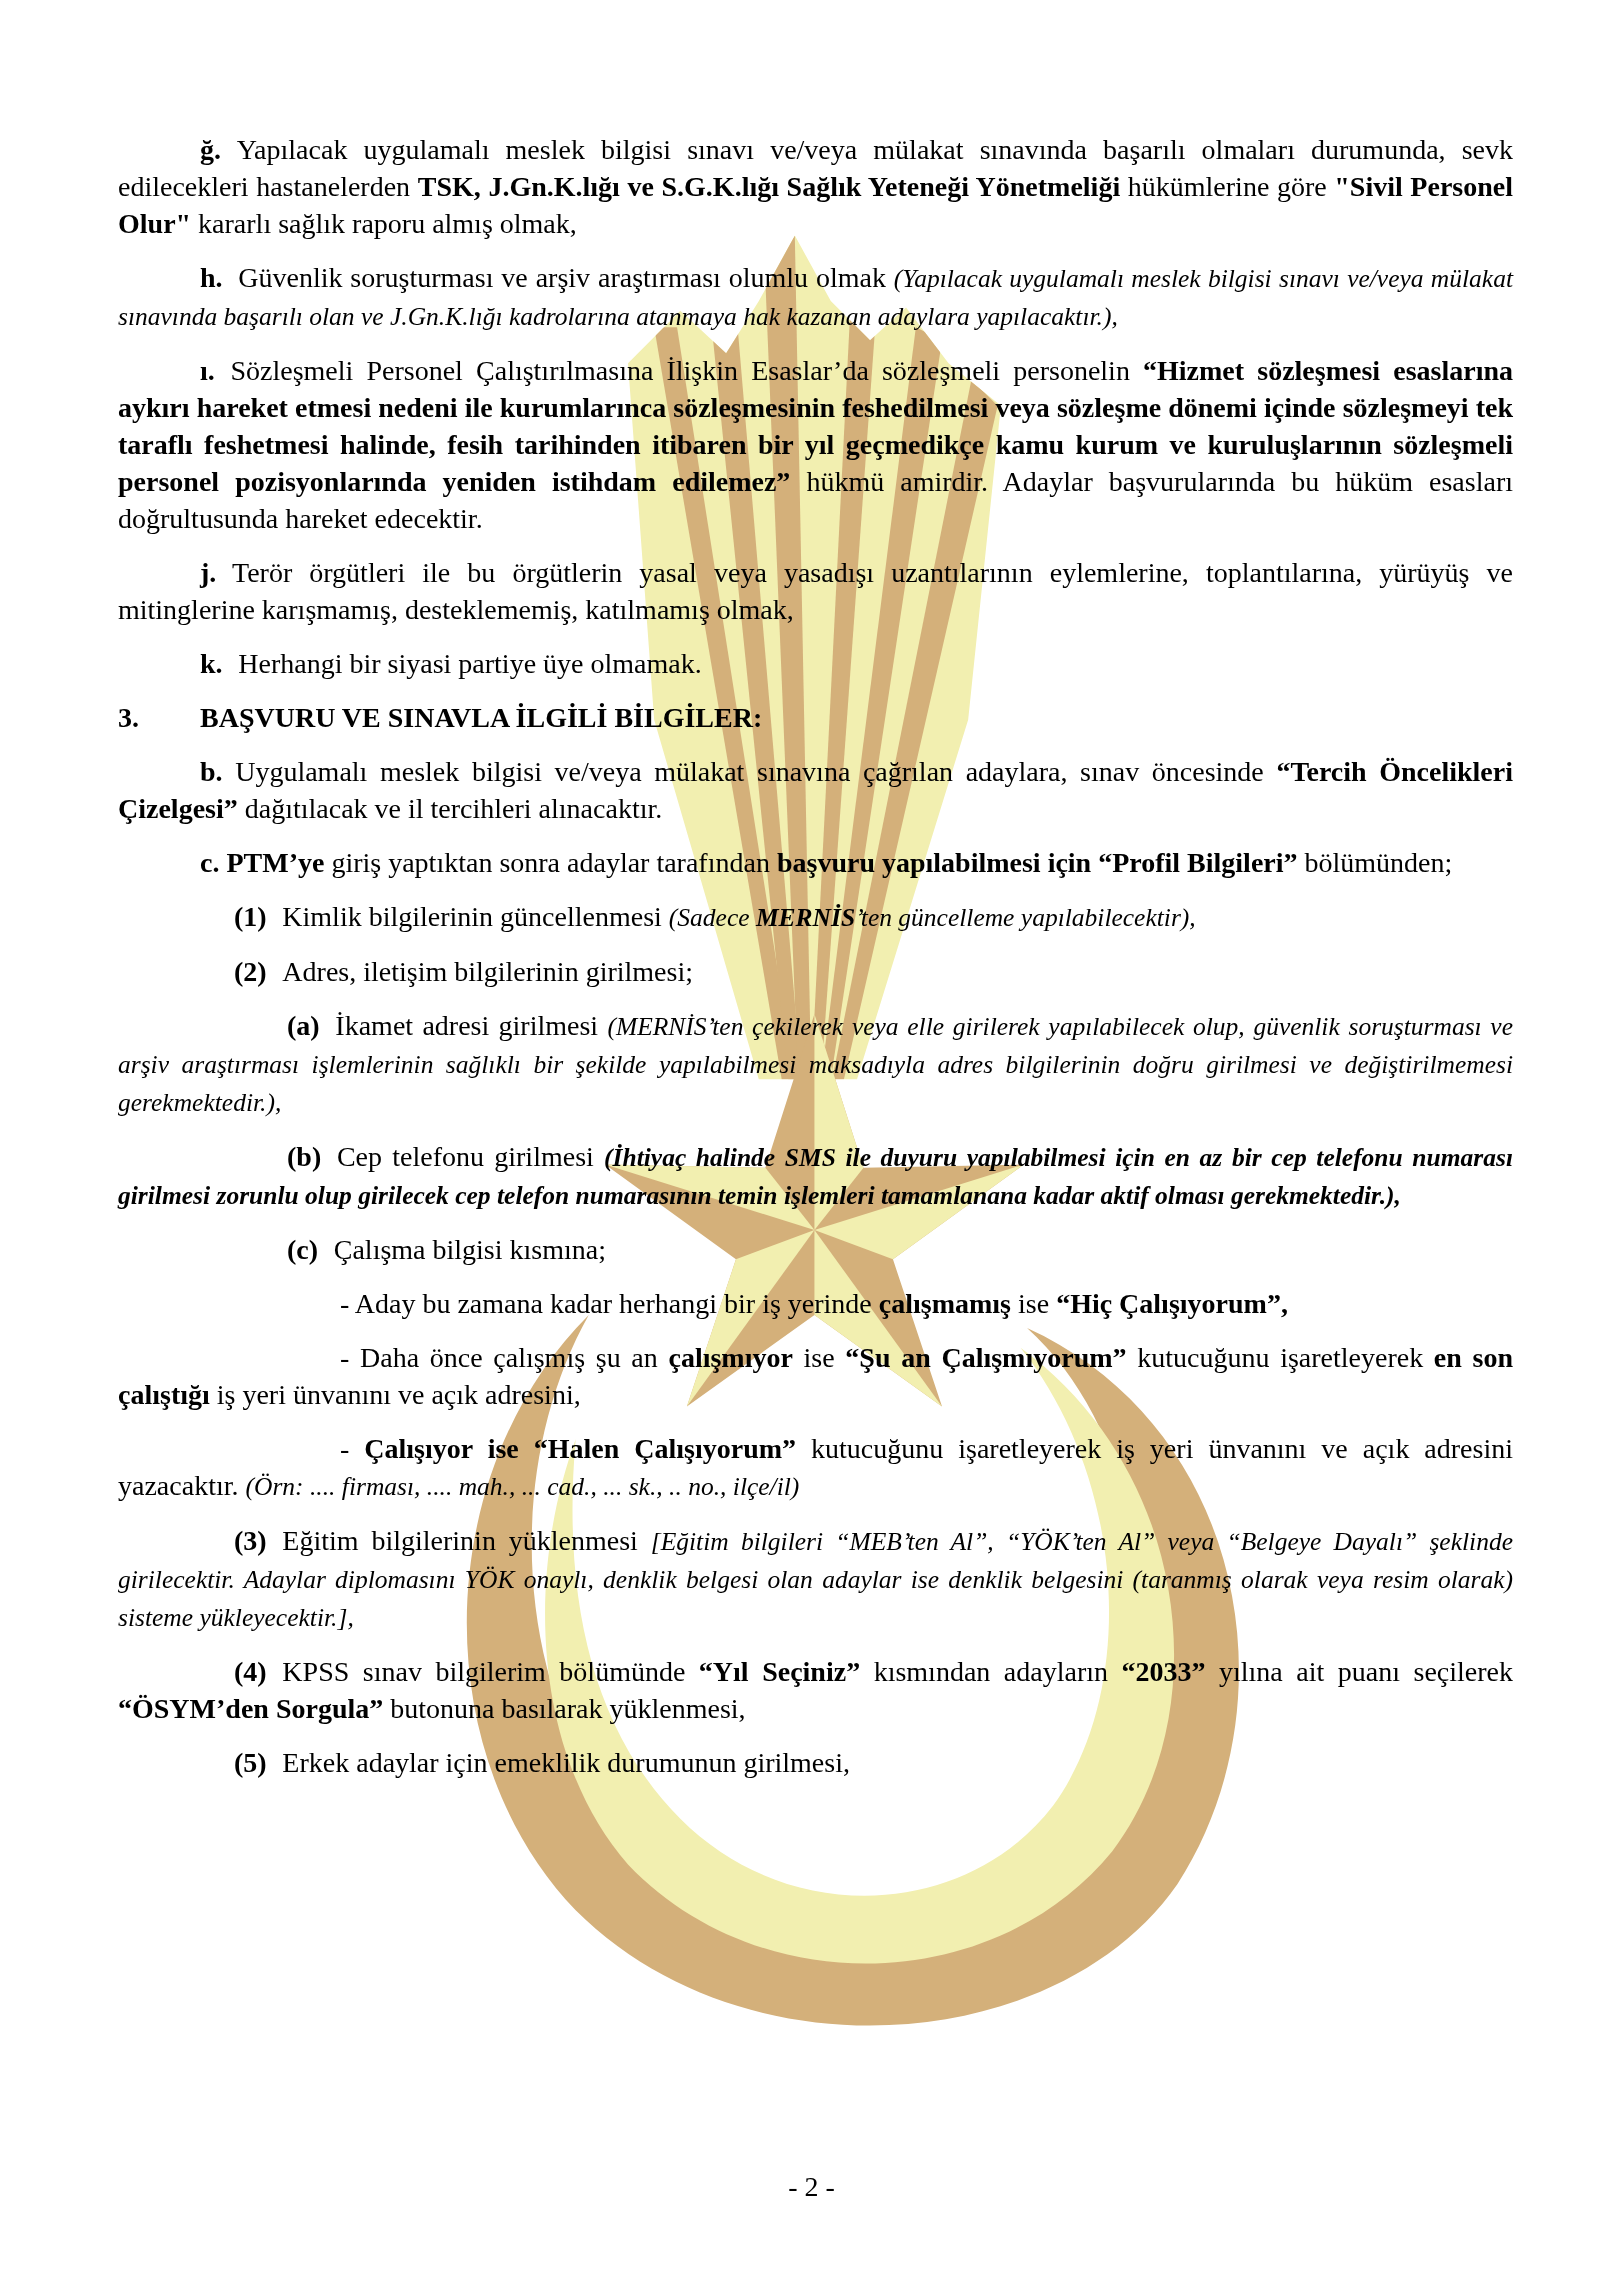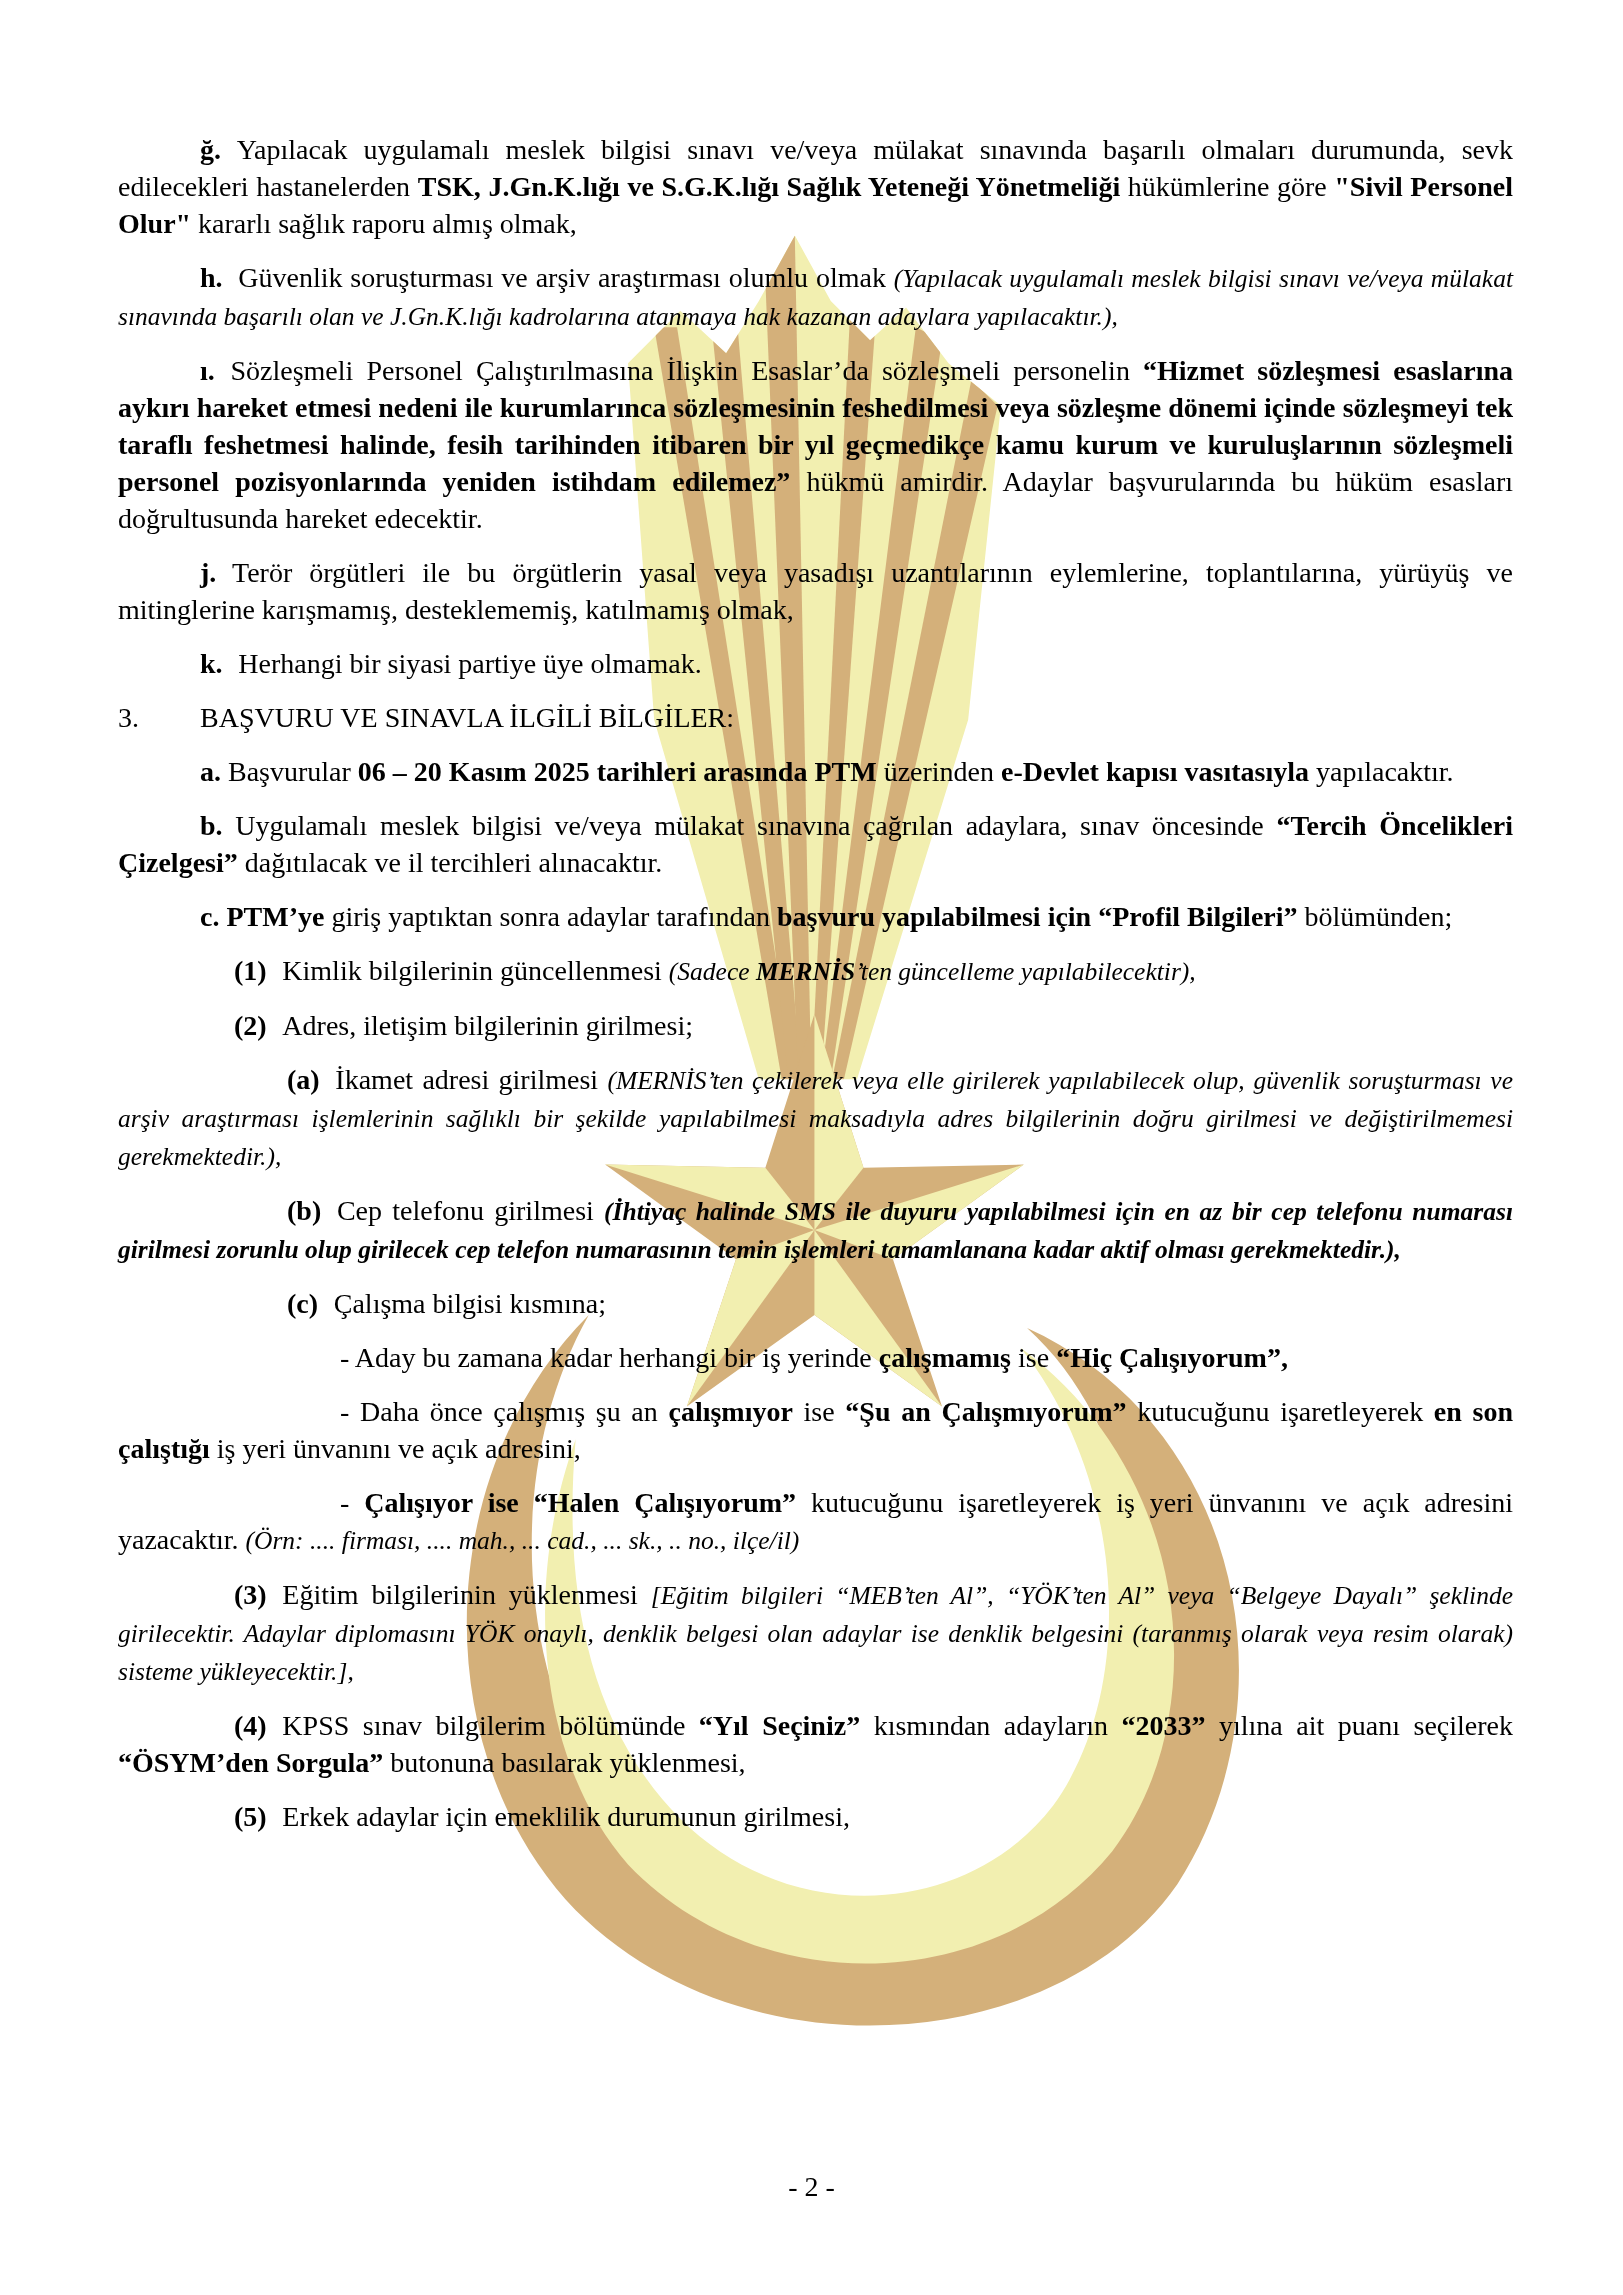--- a/index.html
+++ b/index.html
@@ -9,21 +9,21 @@
   .page { position:absolute; left:118px; top:131px; width:1395px; z-index:1; }
   p { margin:0; font-size:28px; line-height:37px; text-align:justify; }
   .para { margin-bottom:17px; }
   .ind1 { text-indent:82px;font-family:Liberation Serif, serif; }
   .ind2 { padding-left:116px; }
   .ind3 { text-indent:169px; }
   .ind4 { text-indent:222px; }
   .lbl { font-weight:bold; margin-right:15.7px; }
   b { font-weight:bold; }
   .it-small { font-style:italic; font-size:25.5px; }
-  .heading { font-weight:normal; }
+  .heading { font-weight:bold; }
   .heading .num { display:inline-block; width:82px; }
   .pagenum { position:absolute; left:0; width:1623px; top:2171px; text-align:center; font-size:28px; z-index:1; }
 </style>
 </head>
 <body>
 
 <svg class="watermark" viewBox="0 0 2481 3508" xmlns="http://www.w3.org/2000/svg">
   <defs>
     <clipPath id="fanclip">
       <polygon points="960,555 1040,475 1110,540 1160,460 1215,360 1270,460 1330,520 1385,470 1450,555 1530,620 1480,1100 1310,1650 1160,1650 1000,1100"></polygon>
@@ -85,23 +85,20 @@
   </p>
 
   <p class="para ind1">
     <span class="lbl">k.</span><span>Herhangi bir siyasi partiye üye olmamak.</span>
   </p>
 
   <p class="para heading">
     <span class="num">3.</span><span>BAŞVURU VE SINAVLA İLGİLİ BİLGİLER:</span>
   </p>
 
-  <p class="para ind1">
-    <b>a.</b><span> Başvurular </span><b>06 – 20 Kasım 2025 tarihleri arasında PTM</b><span> üzerinden </span><b>e-Devlet kapısı vasıtasıyla</b><span> yapılacaktır.</span>
-  </p>
 
   <p class="para ind1">
     <b>b.</b><span> Uygulamalı meslek bilgisi ve/veya mülakat sınavına çağrılan adaylara, sınav öncesinde </span><b>“Tercih Öncelikleri Çizelgesi”</b><span> dağıtılacak ve il tercihleri alınacaktır.</span>
   </p>
 
   <p class="para ind1">
     <b>c.</b><b> PTM’ye</b><span> giriş yaptıktan sonra adaylar tarafından </span><b>başvuru yapılabilmesi için “Profil Bilgileri”</b><span> bölümünden;</span>
   </p>
 
   <p class="para ind2">

